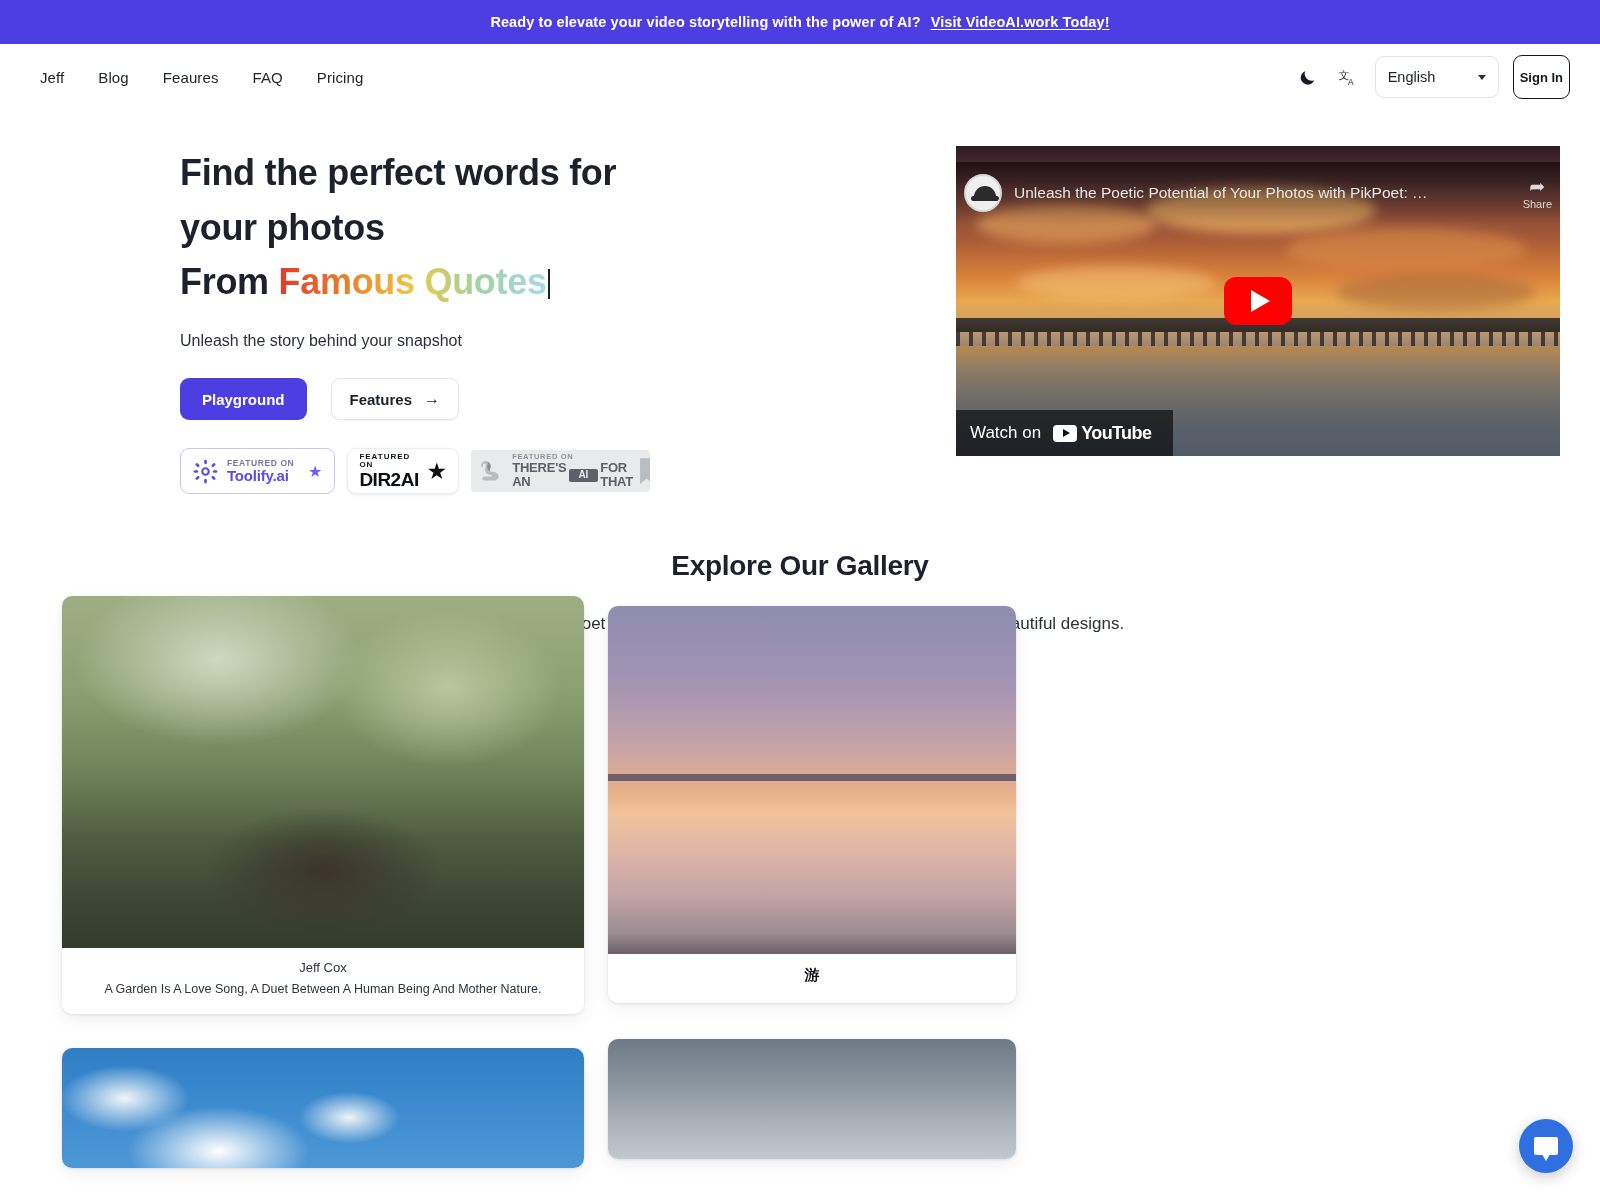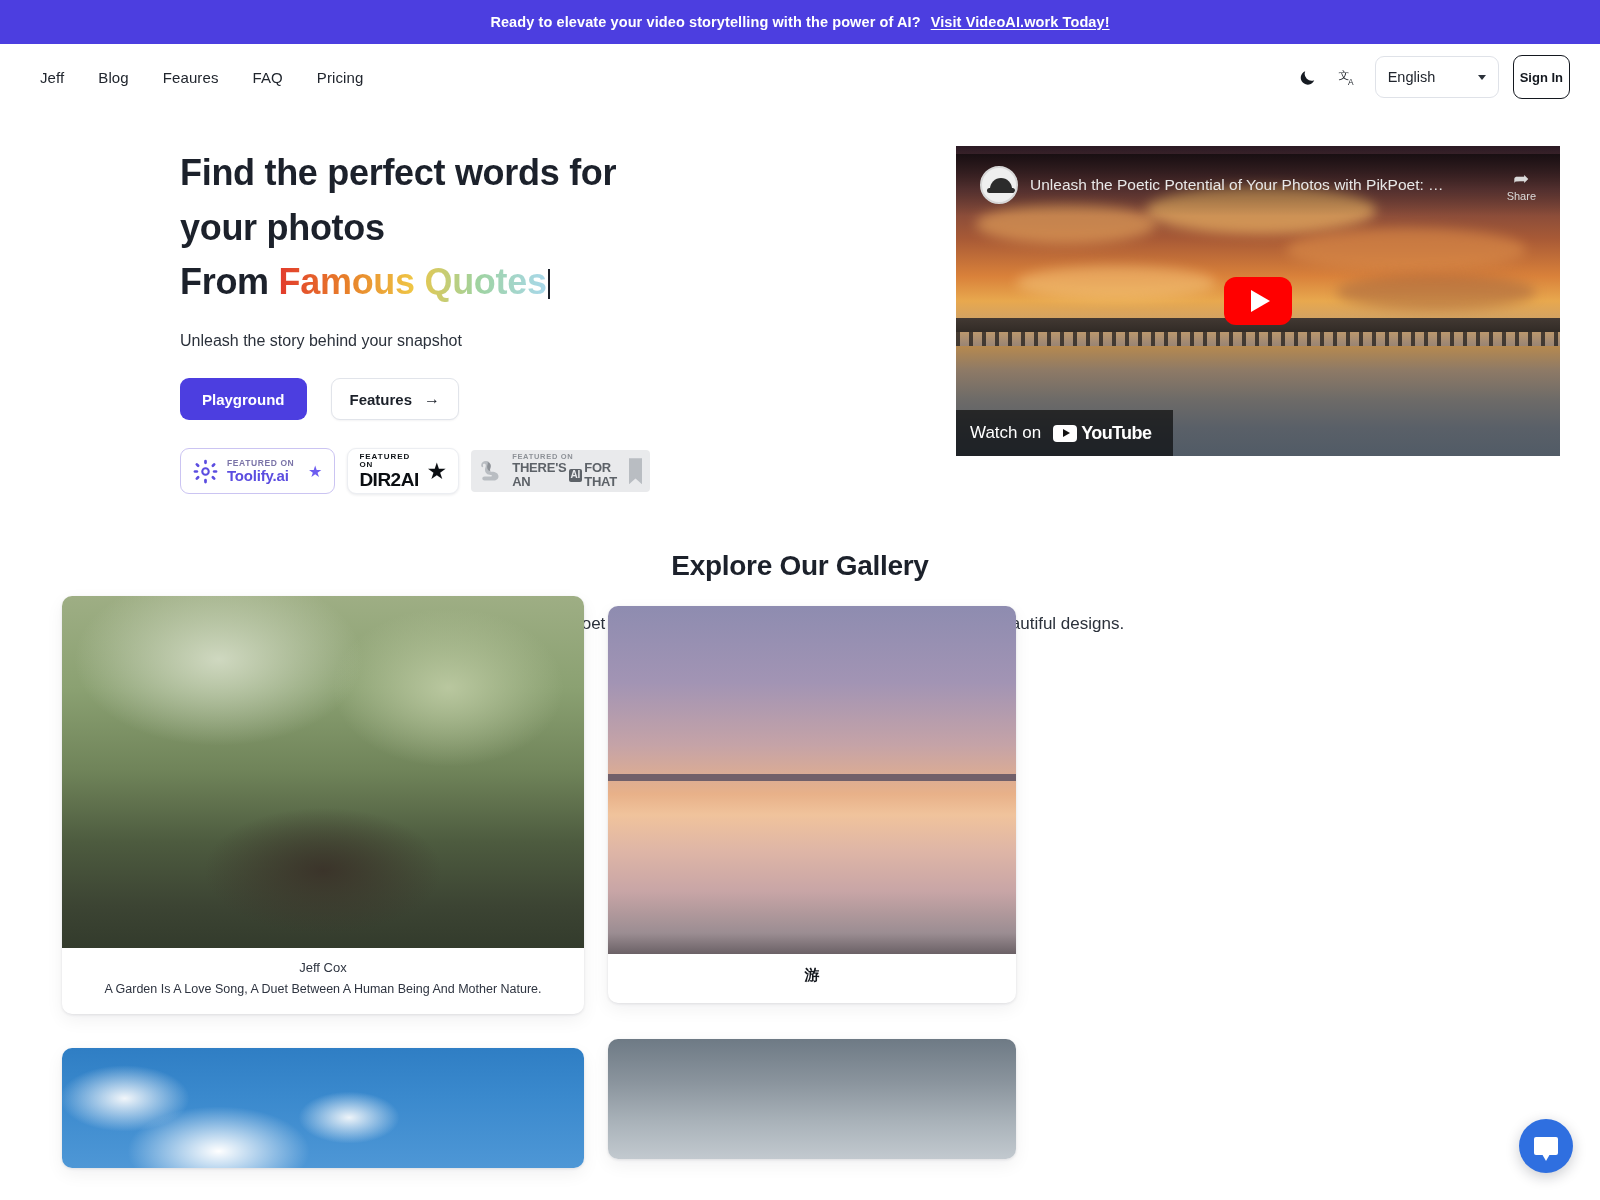--- a/index.html
+++ b/index.html
@@ -140,37 +140,37 @@
     width: 26px; height: 26px; flex: none;
   }
   .taft-txt { line-height: 1.08; }
   .taft-top { font-size: 7.5px; font-weight: 800; color: #8d9197; letter-spacing: .7px; }
   .taft-name {
     font-size: 13px; font-weight: 900; color: #5d6268;
     letter-spacing: -.2px; display: flex; align-items: center; gap: 2px;
   }
   .taft-ai-chip {
     background: #5d6268; color: #e9eaec; font-size: 10px;
-    padding: 1px 2px; border-radius: 2px; font-weight: 900;
+    padding: 1px 10px; border-radius: 2px; font-weight: 900;
   }
   .taft-flag {
     margin-left: auto; width: 13px; height: 26px;
     background: #b9bdc2; flex: none;
     clip-path: polygon(0 0,100% 0,100% 100%,50% 78%,0 100%);
   }
 
   
   .hero-video {
     width: 604px; height: 310px; margin-left: auto;
     position: relative; overflow: hidden; background: #000;
   }
   .yt-topbar {
-    position: absolute; top: 8px; left: 0; right: 0; height: 62px;
+    position: absolute; top: 16px; left: 0; right: 0; height: 62px;
     background: linear-gradient(180deg, rgba(0,0,0,.55) 0%, rgba(0,0,0,.18) 70%, rgba(0,0,0,0) 100%);
-    display: flex; align-items: center; padding: 0 24px; gap: 12px; z-index: 3;
+    display: flex; align-items: center; padding: 0 8px; gap: 12px; z-index: 3;
   }
   .yt-avatar {
     width: 38px; height: 38px; border-radius: 50%;
     background: #efefef; border: 2px solid #d7d7d7; flex: none;
     position: relative; overflow: hidden;
   }
   .yt-avatar::before {
     content: ""; position: absolute; left: 8px; top: 10px;
     width: 22px; height: 11px; border-radius: 11px 11px 0 0;
     background: #2b2b2b;

